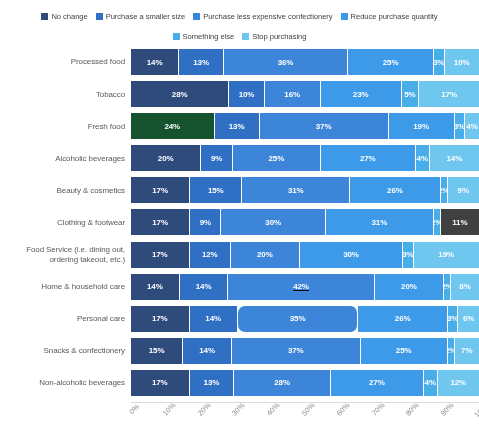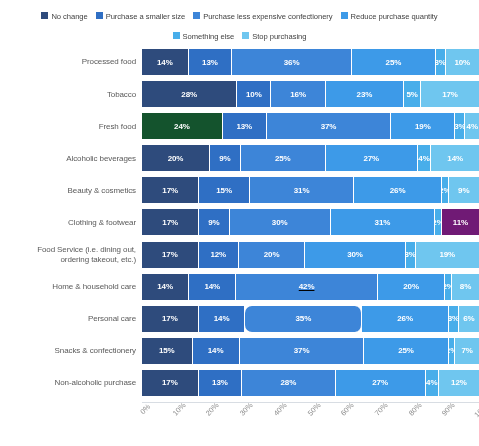--- a/index.html
+++ b/index.html
@@ -26,20 +26,21 @@
     padding: 6px 8px 0 8px;
     text-align: center;
     line-height: 1.25;
   }
   .legend-row {
     display: block;
     text-align: center;
   }
   .legend-item {
     display: inline-flex;
+    align-items: center;
     margin: 0 4px 1px 4px;
     vertical-align: middle;
     white-space: nowrap;
   }
   .legend-swatch {
     width: 7px;
     height: 7px;
     margin-right: 3px;
     flex: 0 0 auto;
     display: inline-block;
@@ -47,21 +48,21 @@
   .legend-label {
     font-size: 7.6px;
     color: #3f3f3f;
     letter-spacing: -0.05px;
   }
 
   
   .plot {
     position: relative;
     margin-top: 3px;
-    padding-left: 16px;
+    padding-left: 5px;
     box-sizing: border-box;
   }
   .rows {
     position: relative;
   }
   .row {
     display: flex;
     align-items: center;
     height: 26px;
     margin-bottom: 6.1px;
@@ -293,21 +294,21 @@
             </div>
             <div class="seg" style="background: rgb(61, 133, 216); flex: 0 0 30%;">
               <span class="seg-label">30%</span>
             </div>
             <div class="seg" style="background: rgb(61, 154, 232); flex: 0 0 31%;">
               <span class="seg-label">31%</span>
             </div>
             <div class="seg" style="background: rgb(72, 174, 234); flex: 0 0 2%;">
               <span class="seg-label">2%</span>
             </div>
-            <div class="seg" style="background: #701a75; flex: 0 0 11%;">
+            <div class="seg" style="background: #404040; flex: 0 0 11%;">
               <span class="seg-label">11%</span>
             </div>
           </div>
         </div>
         <div class="row">
           <div class="row-label">Food Service (i.e. dining out, ordering takeout, etc.)</div>
           <div class="bar">
             <div class="seg" style="background: rgb(46, 75, 124); flex: 0 0 16.8317%;">
               <span class="seg-label">17%</span>
             </div>
@@ -391,21 +392,21 @@
             </div>
             <div class="seg" style="background: rgb(72, 174, 234); flex: 0 0 2%;">
               <span class="seg-label">2%</span>
             </div>
             <div class="seg" style="background: rgb(111, 198, 239); flex: 0 0 7%;">
               <span class="seg-label">7%</span>
             </div>
           </div>
         </div>
         <div class="row">
-          <div class="row-label">Non-alcoholic purchase</div>
+          <div class="row-label">Non-alcoholic beverages</div>
           <div class="bar">
             <div class="seg" style="background: rgb(46, 75, 124); flex: 0 0 16.8317%;">
               <span class="seg-label">17%</span>
             </div>
             <div class="seg" style="background: rgb(47, 111, 196); flex: 0 0 12.8713%;">
               <span class="seg-label">13%</span>
             </div>
             <div class="seg" style="background: rgb(61, 133, 216); flex: 0 0 27.7228%;">
               <span class="seg-label">28%</span>
             </div>

